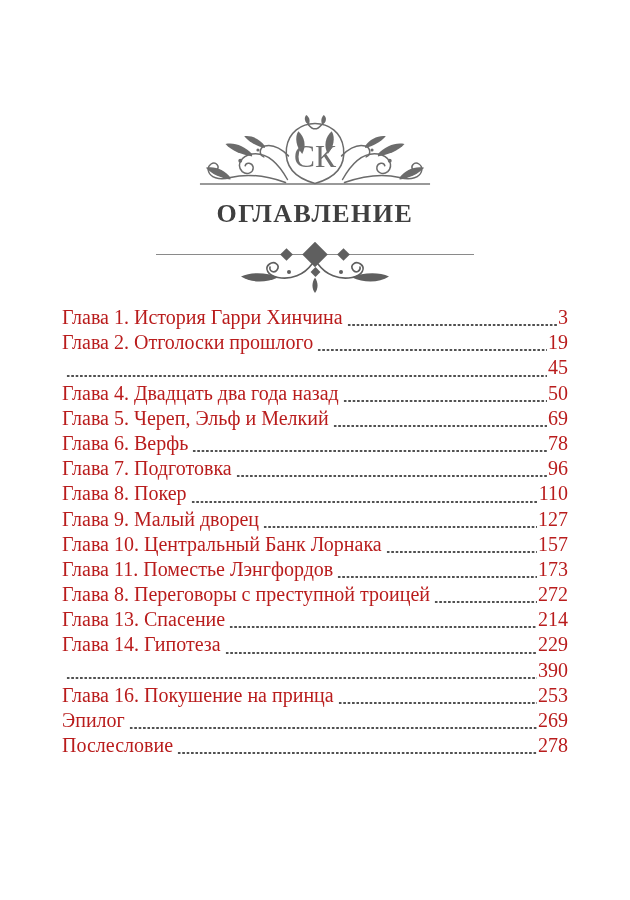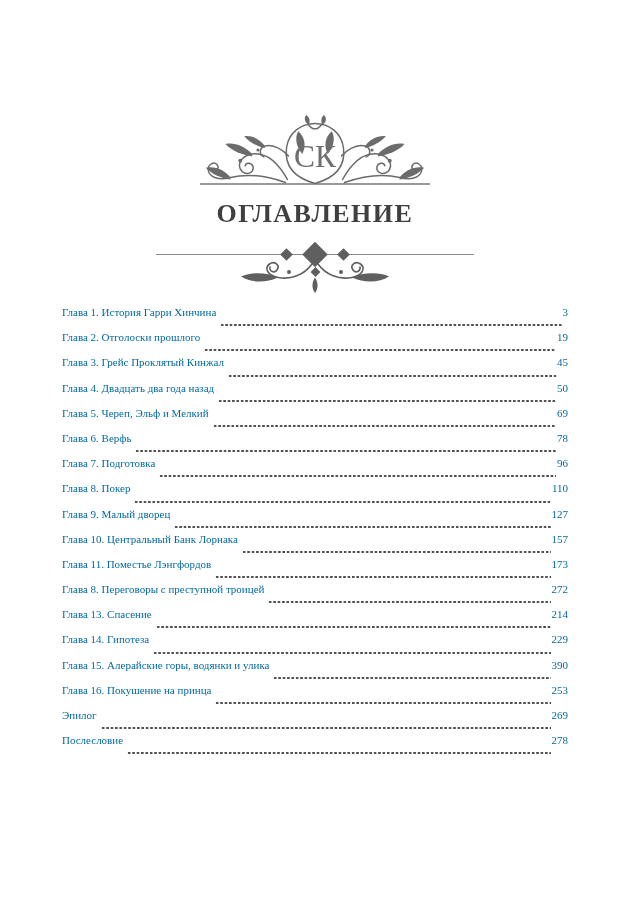--- a/index.html
+++ b/index.html
@@ -36,22 +36,22 @@
     margin: 11px auto 0 auto;
     line-height: 0;
   }
   .toc {
     margin: 12px 62px 0 62px;
   }
   .toc-row {
     display: flex;
     align-items: baseline;
     height: 25.2px;
-    font-size: 11px;
-    color: #0369a1;
+    font-size: 20px;
+    color: #b91c1c;
   }
   .toc-label {
     white-space: nowrap;
     flex: 0 0 auto;
   }
   .toc-dots {
     flex: 1 1 auto;
     align-self: flex-end;
     height: 4px;
     margin: 0 1px 4px 4px;
@@ -146,21 +146,20 @@
         <span class="toc-page">3</span>
       </div>
 
       <div class="toc-row">
         <span class="toc-label">Глава 2. Отголоски прошлого</span>
         <span class="toc-dots"></span>
         <span class="toc-page">19</span>
       </div>
 
       <div class="toc-row">
-        <span class="toc-label">Глава 3. Грейс Проклятый Кинжал</span>
         <span class="toc-dots"></span>
         <span class="toc-page">45</span>
       </div>
 
       <div class="toc-row">
         <span class="toc-label">Глава 4. Двадцать два года назад</span>
         <span class="toc-dots"></span>
         <span class="toc-page">50</span>
       </div>
 
@@ -218,21 +217,20 @@
         <span class="toc-page">214</span>
       </div>
 
       <div class="toc-row">
         <span class="toc-label">Глава 14. Гипотеза</span>
         <span class="toc-dots"></span>
         <span class="toc-page">229</span>
       </div>
 
       <div class="toc-row">
-        <span class="toc-label">Глава 15. Алерайские горы, водянки и улика</span>
         <span class="toc-dots"></span>
         <span class="toc-page">390</span>
       </div>
 
       <div class="toc-row">
         <span class="toc-label">Глава 16. Покушение на принца</span>
         <span class="toc-dots"></span>
         <span class="toc-page">253</span>
       </div>
 

